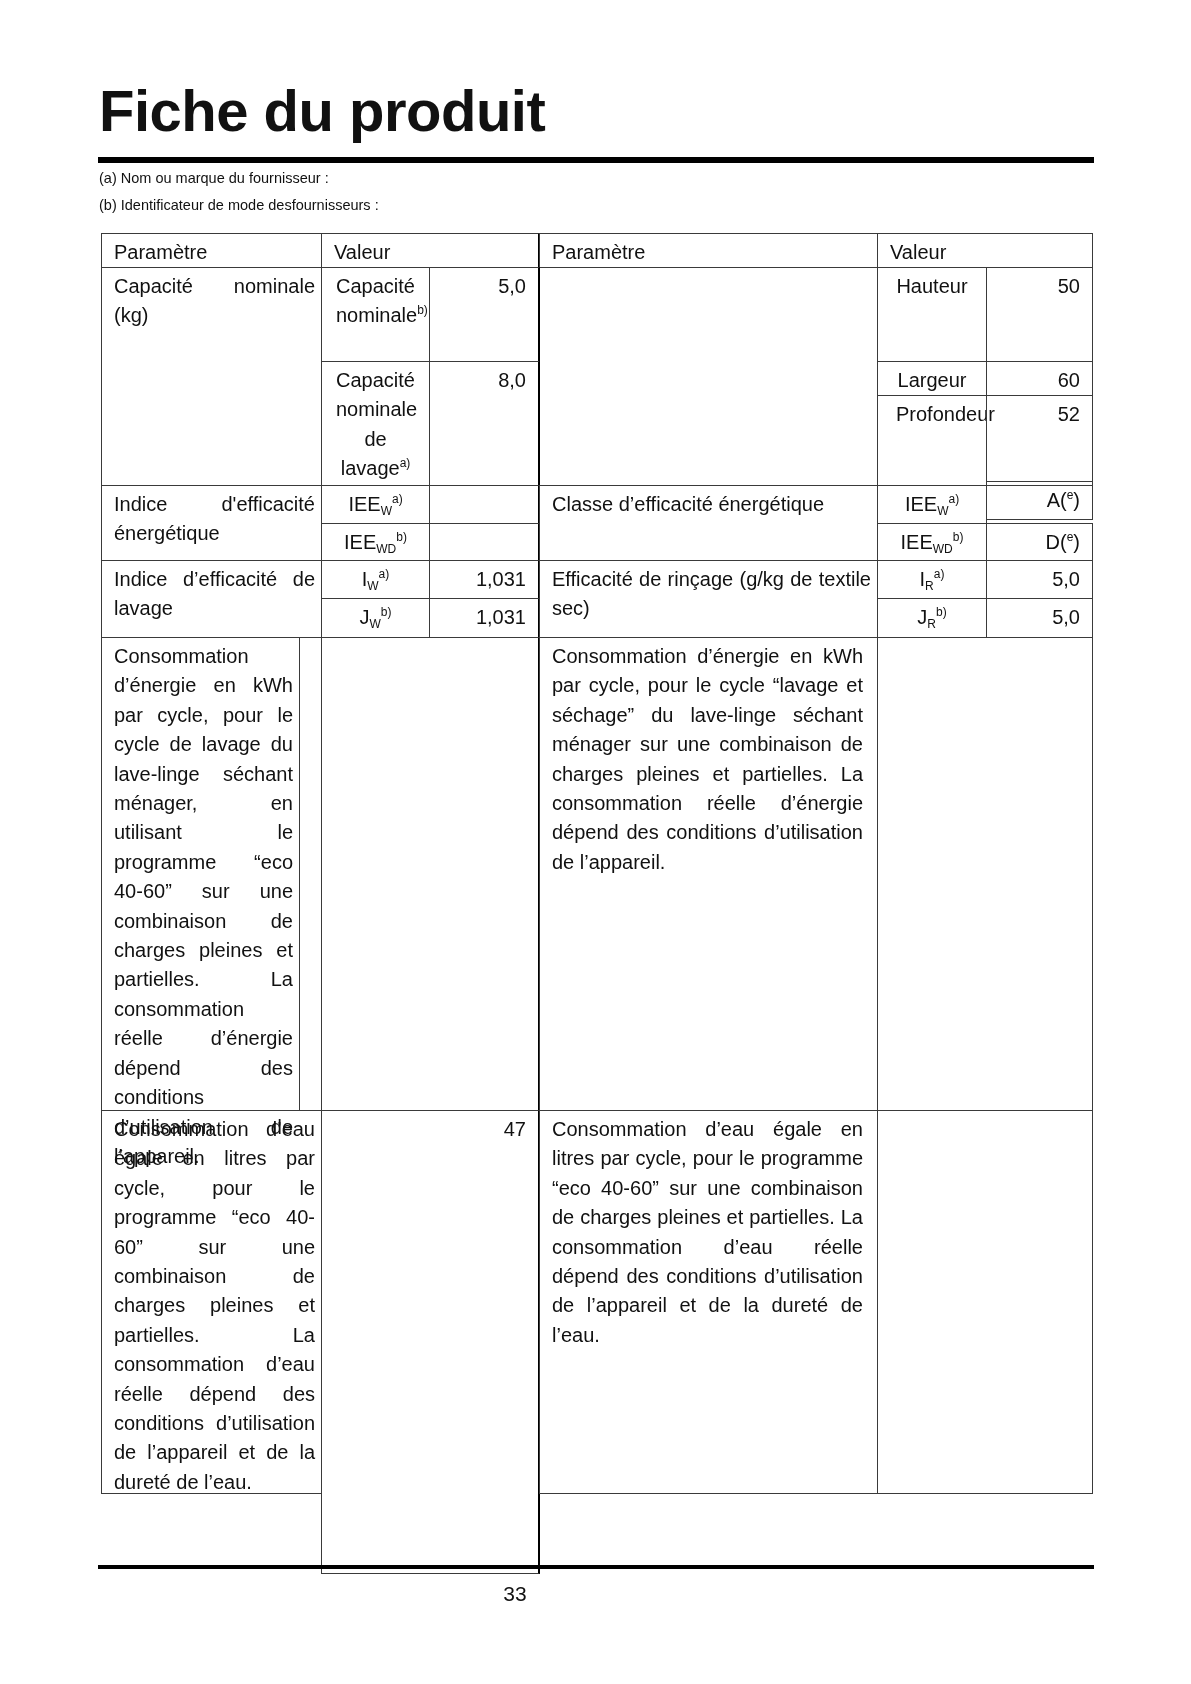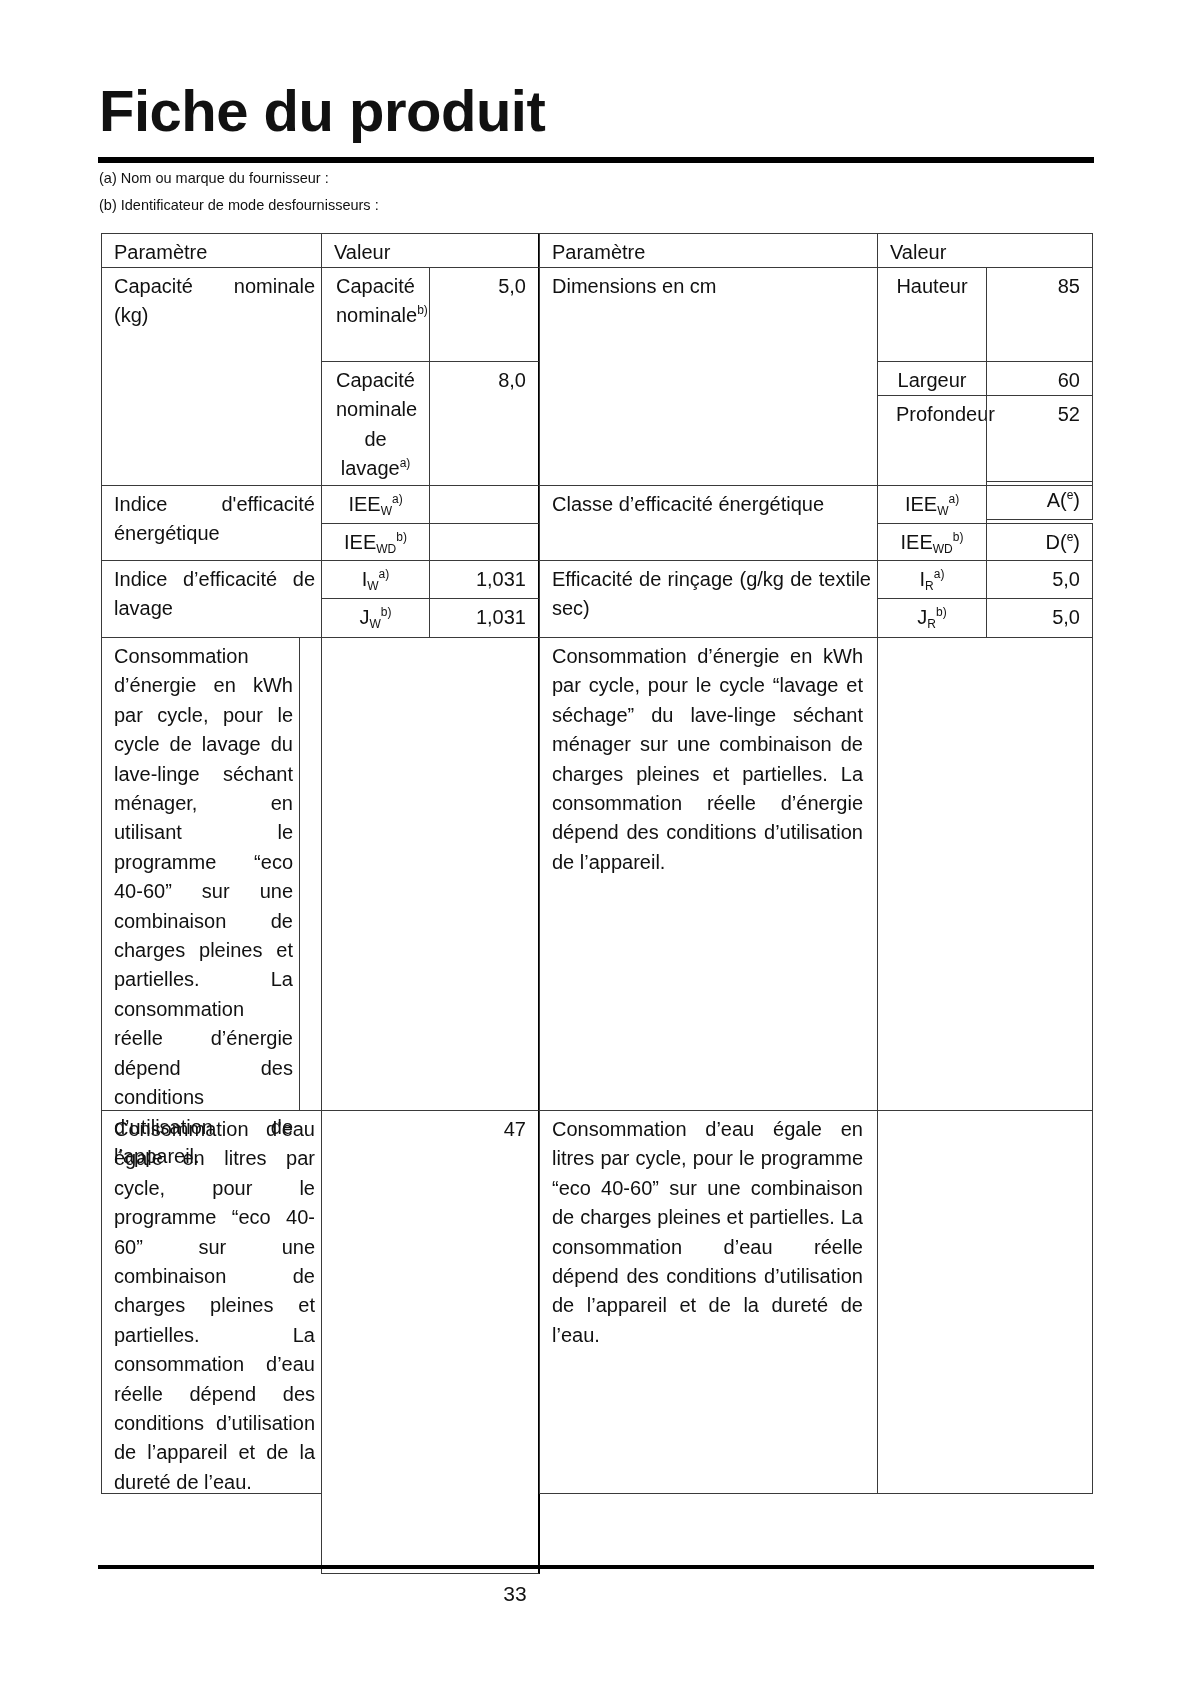--- a/index.html
+++ b/index.html
@@ -39,23 +39,22 @@
   <div class="cell thick-r" style="left:220px;top:0;width:219px;height:35px;">Valeur</div>
   <div class="cell" style="left:438px;top:0;width:339px;height:35px;">Paramètre</div>
   <div class="cell" style="left:776px;top:0;width:216px;height:35px;">Valeur</div>
 
   <div class="cell ctr" style="left:220px;top:34px;width:109px;height:95px;padding-left:14px;padding-right:14px;"><span>Capacité nominale</span><sup>b)</sup></div>
   <div class="cell just" style="left:0;top:34px;width:221px;height:219px;">Capacité nominale (kg)</div>
   <div class="cell rgt thick-r" style="left:328px;top:34px;width:111px;height:95px;">5,0</div>
   <div class="cell ctr" style="left:220px;top:128px;width:109px;height:125px;padding-left:14px;padding-right:14px;"><span>Capacité nominale de lavage</span><sup>a)</sup></div>
   <div class="cell rgt thick-r" style="left:328px;top:128px;width:111px;height:125px;">8,0</div>
 
-  <div class="cell" style="left:438px;top:34px;width:339px;height:219px;">Dimensions en cm</div>
   <div class="cell ctr" style="left:776px;top:34px;width:110px;height:95px;">Hauteur</div>
-  <div class="cell rgt" style="left:885px;top:34px;width:107px;height:95px;">85</div>
+  <div class="cell rgt" style="left:885px;top:34px;width:107px;height:95px;">50</div>
   <div class="cell ctr" style="left:776px;top:128px;width:110px;height:35px;">Largeur</div>
   <div class="cell rgt" style="left:885px;top:128px;width:107px;height:35px;">60</div>
   <div class="cell ctr" style="left:776px;top:162px;width:110px;height:91px;padding-left:18px;padding-right:18px;">Profondeur</div>
   <div class="cell rgt" style="left:885px;top:162px;width:107px;height:91px;">52</div>
 
   <div class="cell just" style="left:0;top:252px;width:221px;height:76px;">Indice d'efficacité énergétique</div>
   <div class="cell ctr" style="left:220px;top:252px;width:109px;height:39px;"><span>IEE</span><sub>W</sub><sup>a)</sup></div>
   <div class="cell rgt thick-r" style="left:328px;top:252px;width:111px;height:39px;"></div>
   <div class="cell ctr" style="left:220px;top:290px;width:109px;height:38px;"><span>IEE</span><sub>WD</sub><sup>b)</sup></div>
   <div class="cell rgt thick-r" style="left:328px;top:290px;width:111px;height:38px;"></div>

